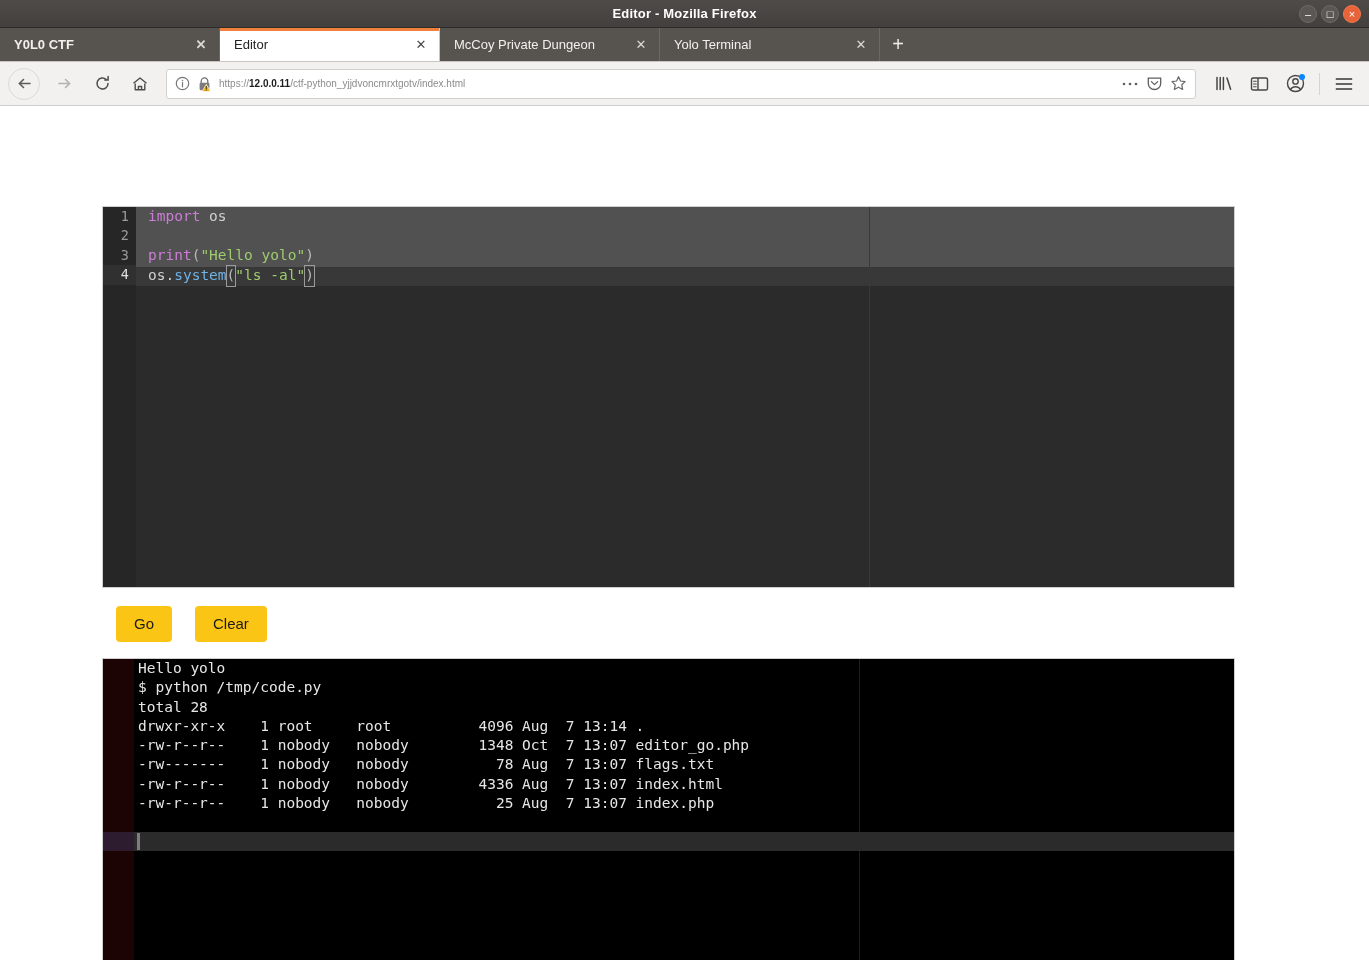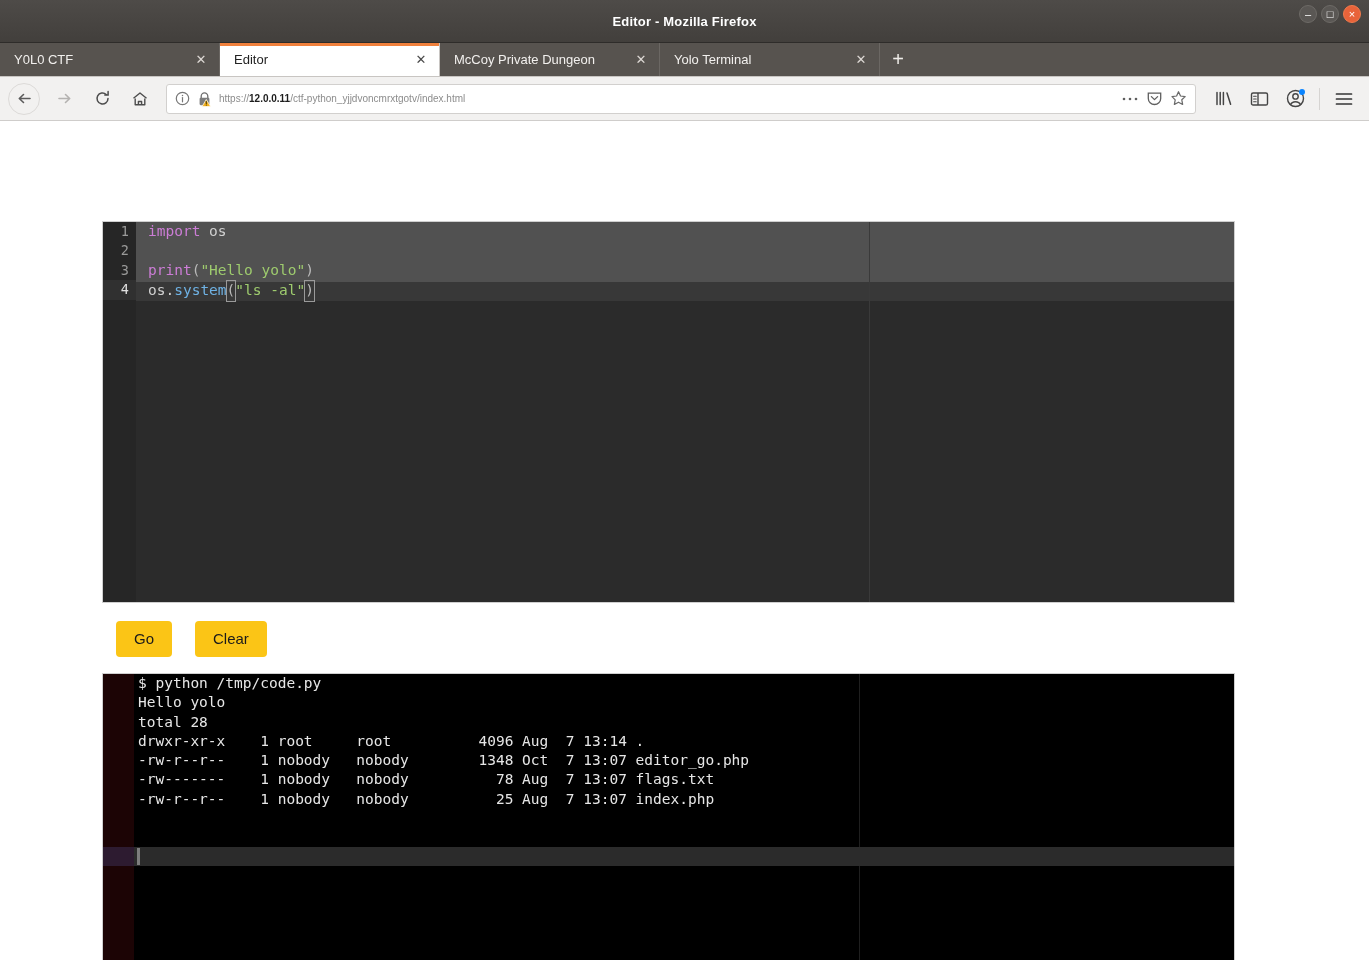--- a/index.html
+++ b/index.html
@@ -5,21 +5,21 @@
   * { box-sizing: border-box; margin: 0; padding: 0; }
   html, body {
     width: 1369px; height: 960px;
     background: #ffffff;
     font-family: "Liberation Sans", sans-serif;
     overflow: hidden;
   }
 
   
   .titlebar {
-    height: 43px;
+    height: 28px;
     background: linear-gradient(#4e4b48, #423f3c);
     border-bottom: 1px solid #2e2c2a;
     display: flex; align-items: center; justify-content: center;
     position: relative;
   }
   .titlebar-text {
     color: #ffffff; font-size: 13px; font-weight: bold;
     letter-spacing: 0.2px;
   }
   .wincontrols {
@@ -41,21 +41,21 @@
     border-bottom: 1px solid #c8c5c2;
   }
   .tab {
     display: flex; align-items: center;
     padding: 0 10px 0 14px;
     min-width: 100px; max-width: 220px;
     position: relative;
     color: #f2f0ee; font-size: 13px;
     border-right: 1px solid #6b6763;
   }
-  .tab:first-child { border-left: none; }
+  .tab:first-child { border-left: none; font-weight: bold; }
   .tab .tab-title {
     flex: 1 1 auto; white-space: nowrap;
     overflow: hidden; text-overflow: ellipsis;
     margin-right: 12px;
   }
   .tab .tab-close {
     width: 16px; height: 16px;
     display: flex; align-items: center; justify-content: center;
     font-size: 13px; color: #ded9d5; flex: 0 0 auto;
   }
@@ -364,26 +364,27 @@
 
   <div class="buttons">
     <button class="btn">Go</button>
     <button class="btn">Clear</button>
   </div>
 
   <div class="terminal">
     <div class="term-gutter"></div>
     <div class="term-ruler"></div>
     <div class="term-body">
+      <div class="tl">Hello yolo</div>
       <div class="tl">$ python /tmp/code.py</div>
-      <div class="tl">Hello yolo</div>
       <div class="tl">total 28</div>
       <div class="tl">drwxr-xr-x    1 root     root          4096 Aug  7 13:14 .</div>
       <div class="tl">-rw-r--r--    1 nobody   nobody        1348 Oct  7 13:07 editor_go.php</div>
       <div class="tl">-rw-------    1 nobody   nobody          78 Aug  7 13:07 flags.txt</div>
+      <div class="tl">-rw-r--r--    1 nobody   nobody        4336 Aug  7 13:07 index.html</div>
       <div class="tl">-rw-r--r--    1 nobody   nobody          25 Aug  7 13:07 index.php</div>
     </div>
     <div class="term-cursorline">
       <div class="cg"></div>
       <div class="cbar"></div>
     </div>
   </div>
 
 </div>
 

